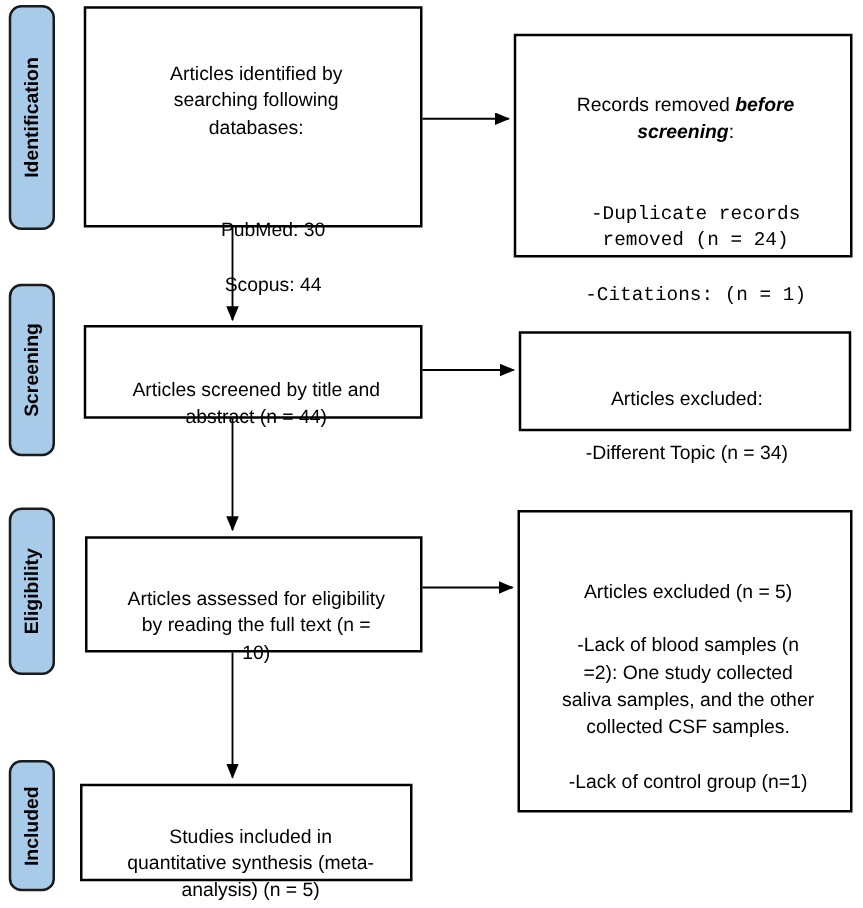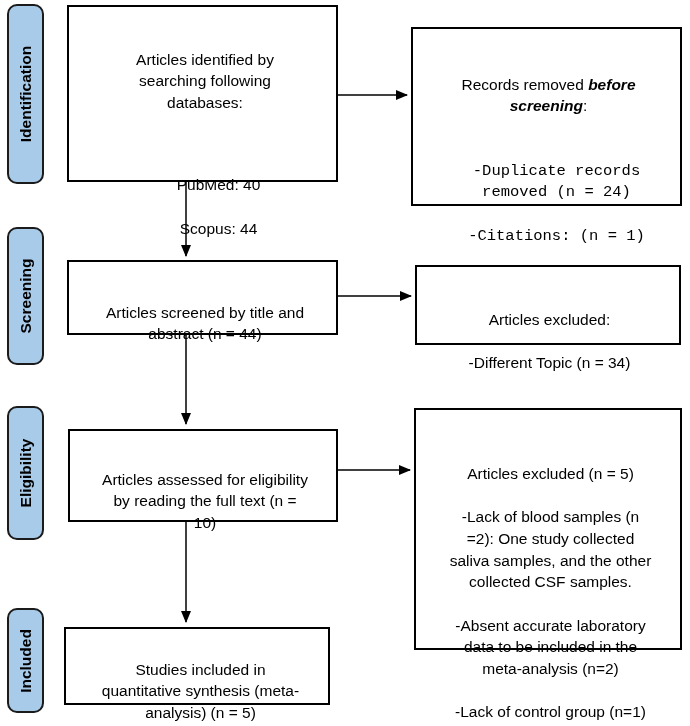--- a/index.html
+++ b/index.html
@@ -63,21 +63,21 @@
   </div>
   <div class="stage" style="top:608px;height:105px;">
     <span>Included</span>
   </div>
 
   <div class="box b1">
     <div>Articles identified by
 searching following
 databases:</div>
     <div class="spacer"></div>
-    <div class="indent-db">PubMed: 40</div>
+    <div class="indent-db">PubMed: 30</div>
     <div class="indent-db">Scopus: 44</div>
     <div class="indent-db">Google Scholar: 12</div>
   </div>
 
   <div class="box btr">
     <div><span>Records removed </span><em class="bi">before
 screening</em><span>:</span></div>
     <div class="indent-list">
       <div>-Duplicate records
 removed (n = 24)</div>
@@ -102,23 +102,20 @@
 by reading the full text (n =
 10)</div>
   </div>
 
   <div class="box br3">
     <div>Articles excluded (n = 5)</div>
     <div>-Lack of blood samples (n
 =2): One study collected
 saliva samples, and the other
 collected CSF samples.</div>
-    <div>-Absent accurate laboratory
-data to be included in the
-meta-analysis (n=2)</div>
     <div>-Lack of control group (n=1)</div>
   </div>
 
   <div class="box b4">
     <div>Studies included in
 quantitative synthesis (meta-
 analysis) (n = 5)</div>
   </div>
 
   <svg class="arrows" width="690" height="726" viewBox="0 0 690 726" aria-hidden="true">

